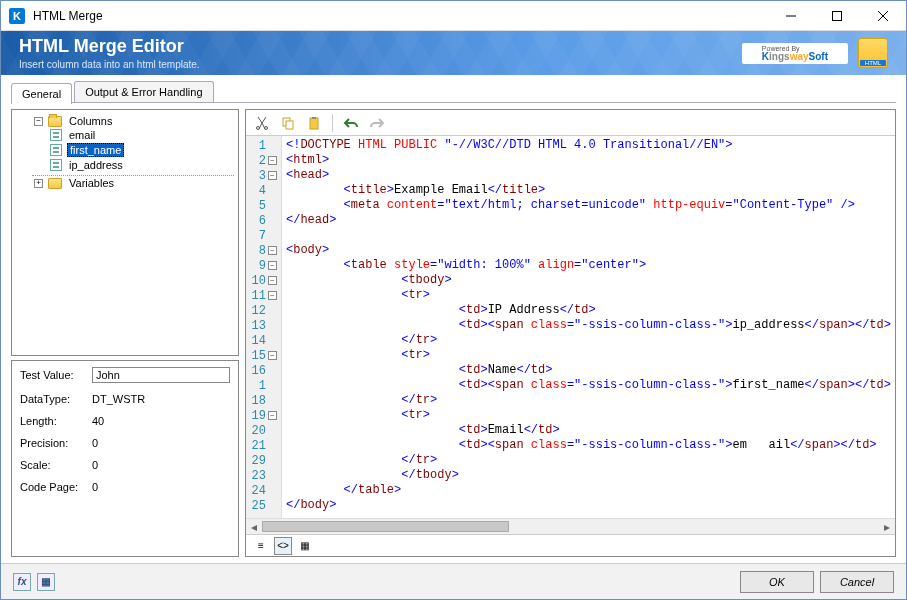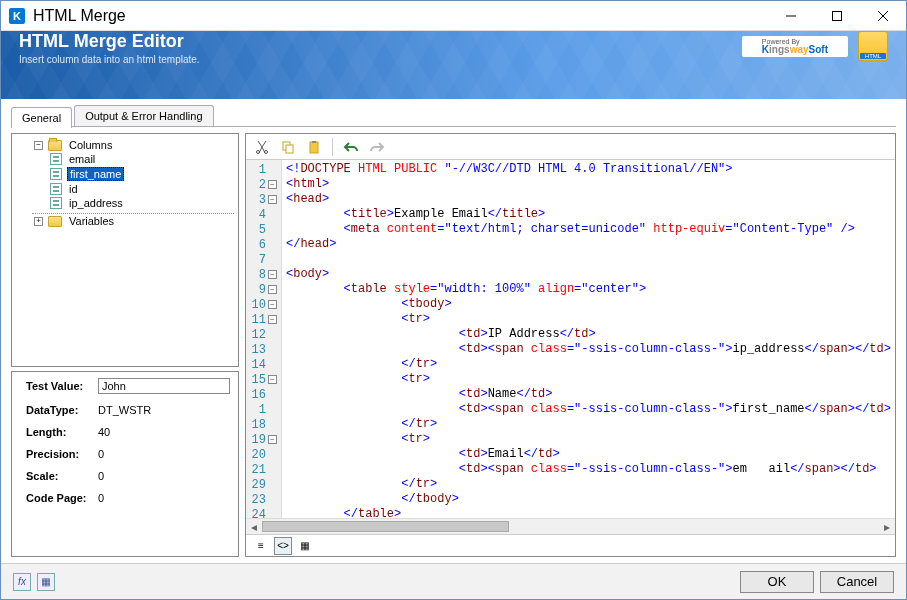--- a/index.html
+++ b/index.html
@@ -1,25 +1,25 @@
 <!DOCTYPE html>
 <html><head>
 <meta charset="utf-8">
 <style>
 * { box-sizing: border-box; margin: 0; padding: 0; }
 body { font-family: "Segoe UI", Tahoma, sans-serif; font-size: 12px; background: #f0f0f0; overflow: hidden; }
 .window { width: 907px; height: 600px; background: #fff; border: 1px solid #6a8fbb; display: flex; flex-direction: column; }
 .titlebar { height: 30px; background: #fff; display: flex; align-items: center; padding: 0 0 0 8px; border-bottom: 1px solid #ddd; }
 .titlebar-icon { width: 16px; height: 16px; background: #0078d4; border-radius: 2px; margin-right: 8px; display: flex; align-items: center; justify-content: center; color: #fff; font-weight: bold; font-size: 11px; }
-.titlebar-title { flex: 1; font-size: 16px; color: #000; }
+.titlebar-title { flex: 1; font-size: 12px; color: #000; }
 .titlebar-controls { display: flex; }
 .titlebar-btn { width: 46px; height: 30px; display: flex; align-items: center; justify-content: center; cursor: pointer; }
 .titlebar-btn svg { width: 10px; height: 10px; }
 
-.banner { height: 68px; background: linear-gradient(90deg, #1a5ca8 0%, #3a7bc8 30%, #5a9ce8 60%, #7ab0ec 100%); display: flex; align-items: flex-start; padding: 0 18px; position: relative; }
+.banner { height: 44px; background: linear-gradient(90deg, #1a5ca8 0%, #3a7bc8 30%, #5a9ce8 60%, #7ab0ec 100%); display: flex; align-items: center; padding: 0 18px; position: relative; }
 .banner::before { content: ""; position:absolute; inset:0; background-image: repeating-linear-gradient(60deg, rgba(255,255,255,0.03) 0 20px, rgba(255,255,255,0) 20px 40px), repeating-linear-gradient(-60deg, rgba(255,255,255,0.03) 0 20px, rgba(255,255,255,0) 20px 40px); pointer-events:none;}
 .banner-left { flex: 1; z-index:1;}
 .banner-title { color: #fff; font-size: 18px; font-weight: bold; }
 .banner-subtitle { color: #d8e8f8; font-size: 10px; margin-top: 2px; }
 .banner-right { display: flex; align-items: center; gap: 10px; z-index:1;}
 .logo { background: #fff; border-radius: 2px; padding: 2px 20px; font-size: 10px; line-height: 1; }
 .logo .powered { font-size: 7px; color: #555; }
 .logo .name { font-weight: bold; }
 .logo .k { color: #0066cc; }
 .logo .ing { color: #888; }
@@ -42,21 +42,21 @@
 .tree-item .label { padding: 0 2px; }
 .expander { width: 9px; height: 9px; border: 1px solid #888; display: inline-flex; align-items: center; justify-content: center; font-size: 8px; line-height:1; margin-right:3px; background:#fff;}
 .folder-icon { display:inline-block; width: 14px; height: 11px; background: linear-gradient(#f9e28a,#f5c843); border: 1px solid #c9a227; border-radius: 1px; margin-right:3px; position:relative;}
 .folder-icon.open::before { content:""; position:absolute; top:-3px; left:0; width:6px; height:3px; background:#f5c843; border:1px solid #c9a227; border-bottom:none;}
 .col-icon { display:inline-block; width: 12px; height: 12px; background:#fff; border:1px solid #6a9; margin-right:3px; position:relative;}
 .col-icon::after { content:""; position:absolute; left:2px; right:2px; top:2px; bottom:2px; background:repeating-linear-gradient(#6a9 0 2px, transparent 2px 4px);}
 .dots-line { margin-top:3px; border-top: 1px dotted #999; }
 
 .prop-panel { flex: 1; border: 1px solid #888; background: #fff; padding: 6px 8px; }
 .prop-row { display: flex; align-items: center; margin-bottom: 10px; font-size: 11px; }
-.prop-label { width: 72px; font-weight: bold; margin-left: 6px; }
+.prop-label { width: 72px; font-weight: normal; }
 .prop-value { flex: 1; }
 .prop-input { width: 100%; border: 1px solid #888; padding: 1px 3px; font-size: 11px; font-family: inherit; }
 
 .editor-panel { flex: 1; border: 1px solid #888; background: #fff; display: flex; flex-direction: column; min-width: 0; }
 .editor-toolbar { height: 26px; border-bottom: 1px solid #ccc; display: flex; align-items: center; padding: 0 6px; gap: 6px; }
 .tb-btn { width: 20px; height: 20px; display: flex; align-items: center; justify-content: center; cursor: pointer; }
 .tb-sep { width: 1px; height: 18px; background: #ccc; margin: 0 2px; }
 .editor-body { flex: 1; display: flex; overflow: hidden; min-height:0; position:relative;}
 .gutter { width: 36px; background: #f0f0f0; border-right: 1px solid #ddd; font-family: "Courier New", monospace; font-size: 12px; color: #2a8aab; text-align: right; padding: 2px 4px 2px 2px; }
 .gutter-line { height: 15px; display:flex; align-items:center; justify-content:flex-end; gap:2px;}
@@ -69,24 +69,24 @@
 .code .tx { color: #000; }
 .hscroll { height: 16px; background: #f0f0f0; border-top: 1px solid #ddd; display:flex;}
 .hscroll .track { flex:1; position:relative;}
 .hscroll .thumb { position:absolute; left:0; top:2px; bottom:2px; width:40%; background:#c8c8c8; border:1px solid #aaa;}
 .hscroll .arrow { width:16px; display:flex; align-items:center; justify-content:center; color:#666;}
 .editor-statusbar { height: 22px; border-top: 1px solid #ccc; display: flex; align-items: center; padding: 0 6px; gap: 4px; }
 .sb-btn { width: 18px; height: 18px; display:flex; align-items:center; justify-content:center; border:1px solid transparent; font-size:10px;}
 .sb-btn.active { border:1px solid #888; background:#e8f0f8; }
 
 .footer { height: 36px; border-top: 1px solid #ccc; display: flex; align-items: center; padding: 0 12px; gap: 6px; background:#f2f2f2;}
-.footer-icons { display:flex; gap:6px;}
+.footer-icons { display:flex; gap:6px;font-weight:bold;}
 .foot-icon { width:18px; height:18px; border:1px solid #7aa; background:#eef; display:flex; align-items:center; justify-content:center; font-size:10px; color:#358;}
 .footer-spacer { flex: 1; }
-.footer-btn { min-width: 74px; height: 22px; border: 1px solid #888; background: #e8e8e8; font-size: 13px; cursor: pointer; font-family:inherit;}
+.footer-btn { min-width: 74px; height: 22px; border: 1px solid #888; background: #e8e8e8; font-size: 11px; cursor: pointer; font-family:inherit;font-style:italic;}
 </style>
 </head>
 <body>
 
 <div class="window">
   <div class="titlebar">
     <div class="titlebar-icon">K</div>
     <div class="titlebar-title">HTML Merge</div>
     <div class="titlebar-controls">
       <div class="titlebar-btn">
@@ -147,26 +147,20 @@
                   </li>
                   <li>
                     <div class="tree-item selected">
                       <span class="col-icon"></span>
                       <span class="label">first_name</span>
                     </div>
                   </li>
                   <li>
                     <div class="tree-item">
                       <span class="col-icon"></span>
-                      <span class="label">id</span>
-                    </div>
-                  </li>
-                  <li>
-                    <div class="tree-item">
-                      <span class="col-icon"></span>
                       <span class="label">ip_address</span>
                     </div>
                   </li>
                 </ul>
               </li>
               <li>
                 <div class="dots-line"></div>
               </li>
               <li>
                 <div class="tree-item">

